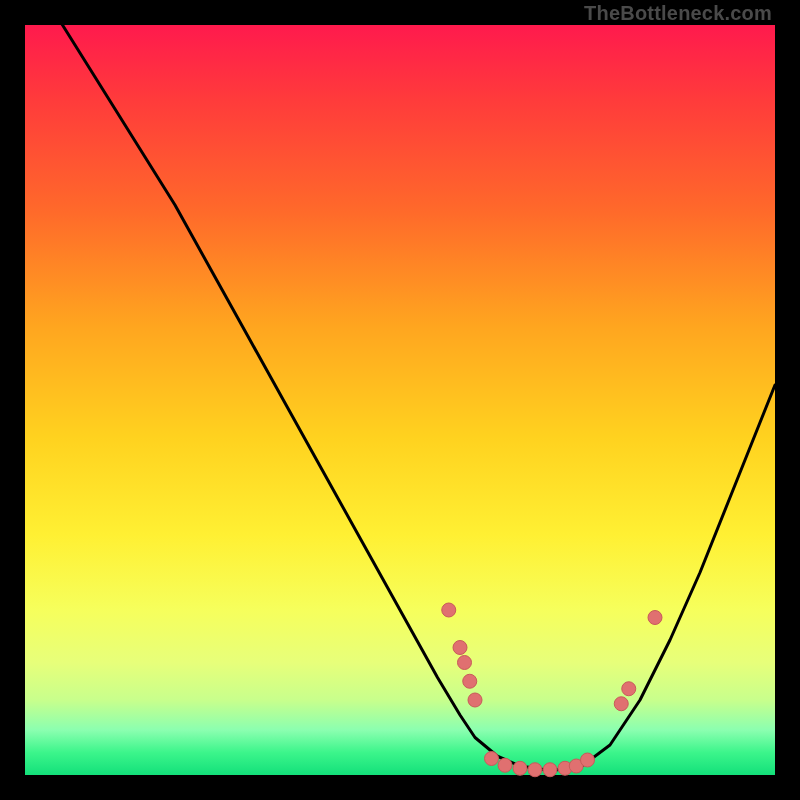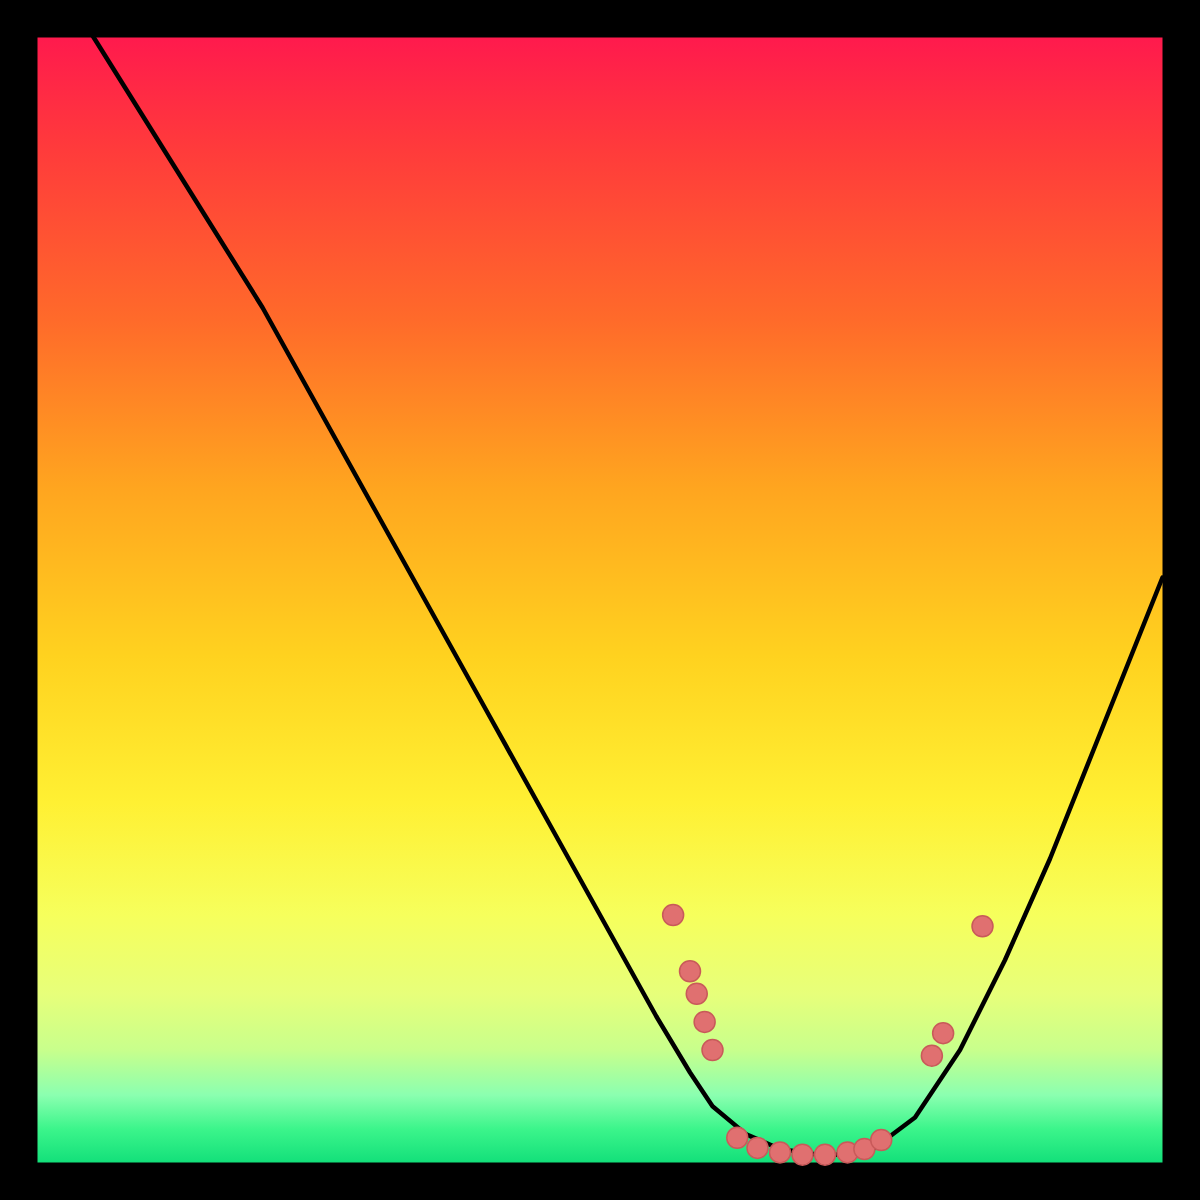--- a/index.html
+++ b/index.html
@@ -76,13 +76,14 @@
           <circle cx="525.00" cy="744.75" r="7" fill="#e07070" stroke="#c85a5a" stroke-width="1"></circle>
           <circle cx="540.00" cy="743.25" r="7" fill="#e07070" stroke="#c85a5a" stroke-width="1"></circle>
           <circle cx="551.25" cy="741.00" r="7" fill="#e07070" stroke="#c85a5a" stroke-width="1"></circle>
           <circle cx="562.50" cy="735.00" r="7" fill="#e07070" stroke="#c85a5a" stroke-width="1"></circle>
           <circle cx="596.25" cy="678.75" r="7" fill="#e07070" stroke="#c85a5a" stroke-width="1"></circle>
           <circle cx="603.75" cy="663.75" r="7" fill="#e07070" stroke="#c85a5a" stroke-width="1"></circle>
           <circle cx="630.00" cy="592.50" r="7" fill="#e07070" stroke="#c85a5a" stroke-width="1"></circle>
         </g>
     </svg>
   </div>
+  <div class="watermark">TheBottleneck.com</div>
 </div>
 
 </body></html>

